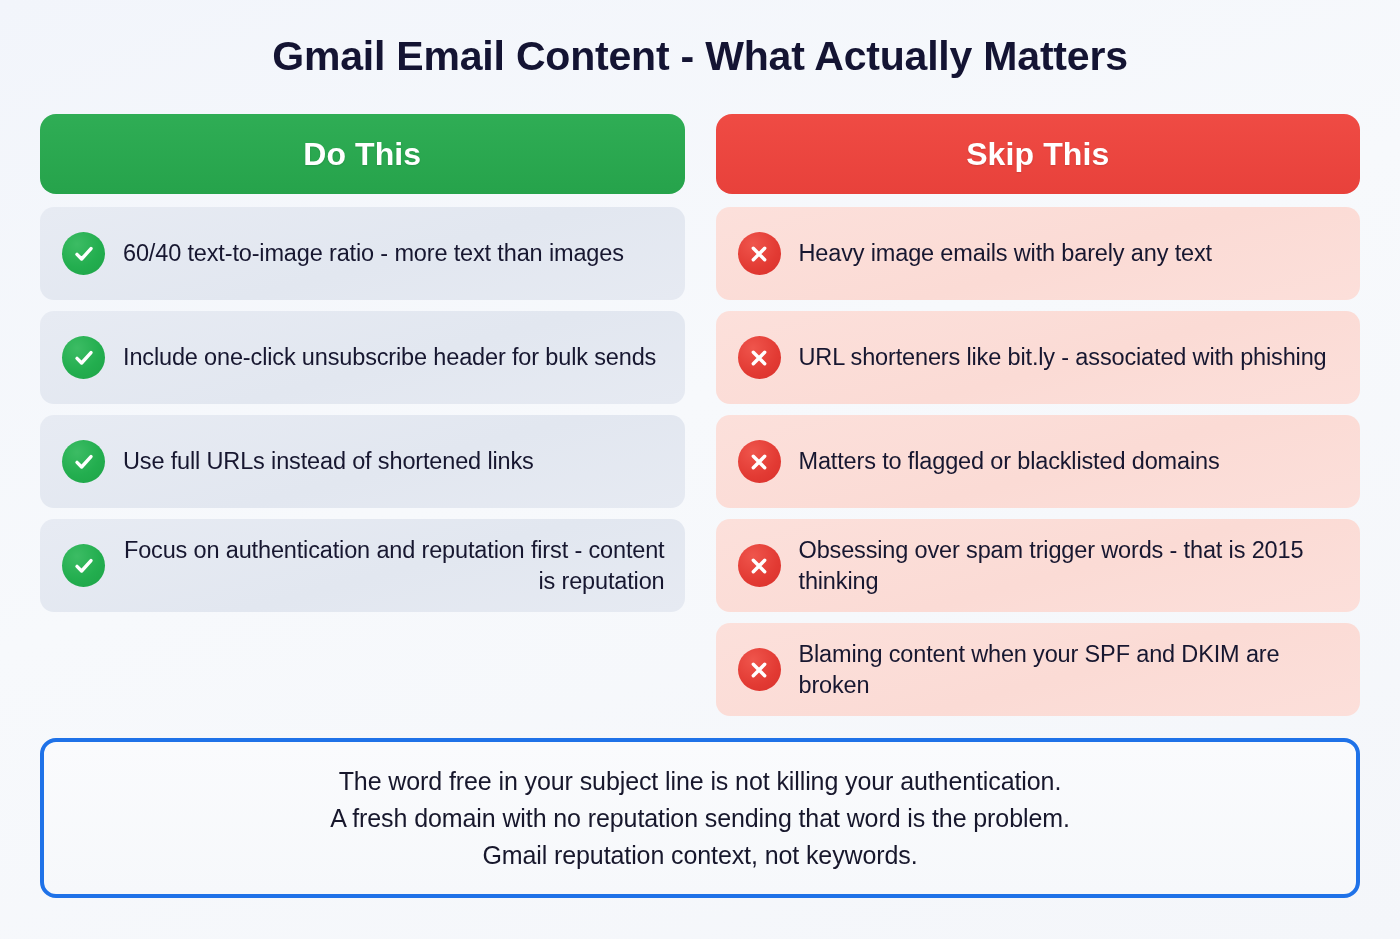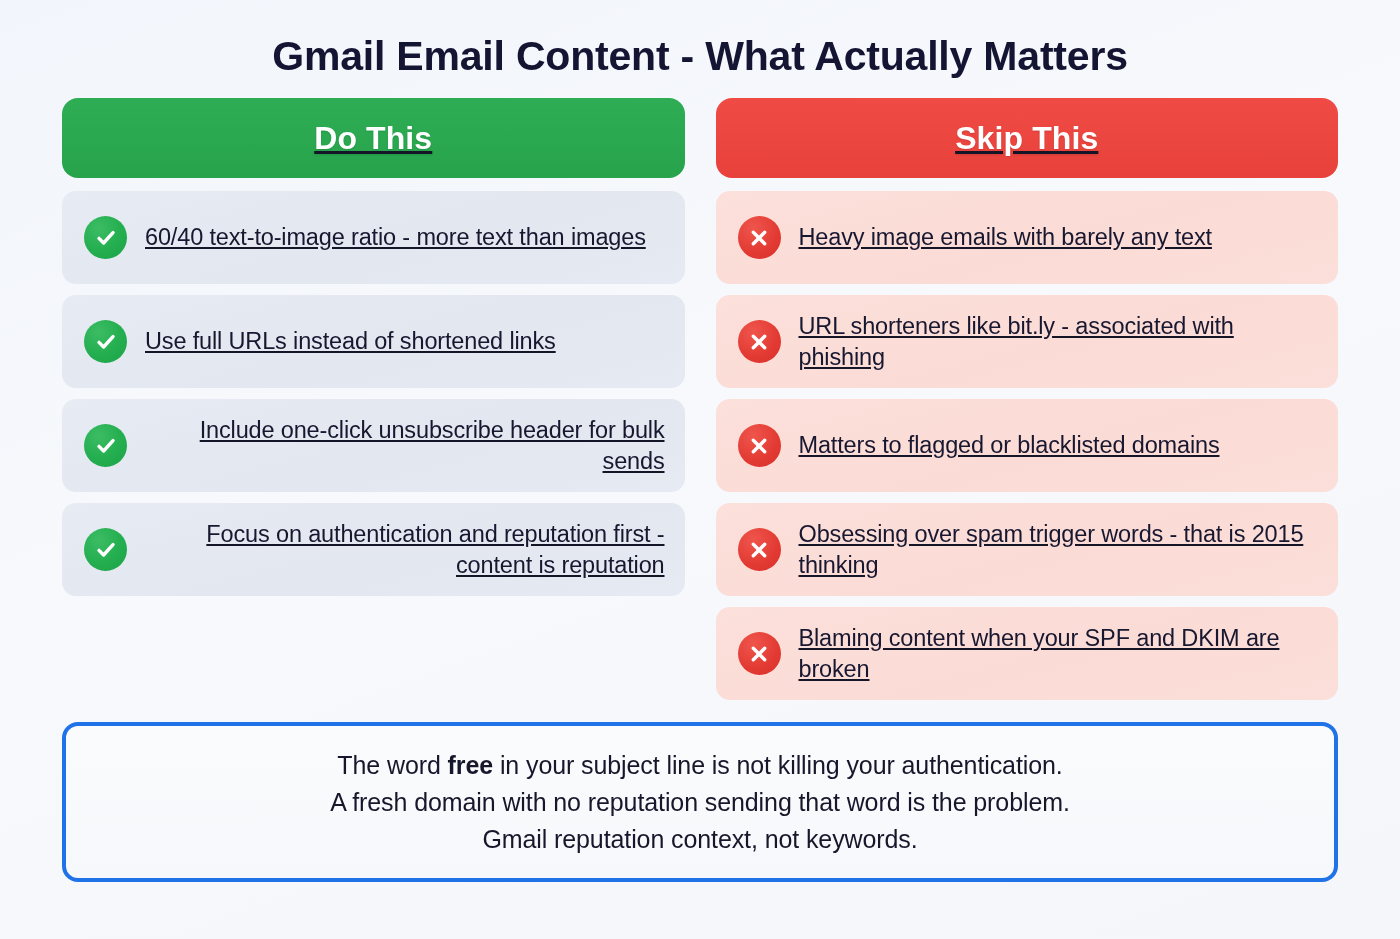--- a/index.html
+++ b/index.html
@@ -13,41 +13,40 @@
   body {
     font-family: "Liberation Sans", sans-serif;
     background: linear-gradient(160deg, #f2f5fb 0%, #f7f9fc 45%, #f4f6fa 100%);
     color: #151528;
   }
 
   .page {
     position: relative;
     width: 1400px;
     height: 939px;
-    padding: 0 62px;
+    padding: 0 40px;
   }
 
   
   .title {
     text-align: center;
     font-size: 41px;
     font-weight: 700;
     letter-spacing: -0.2px;
     color: #141433;
     padding-top: 32px;
     padding-bottom: 10px;
     line-height: 1.18;
   }
 
   
   .columns {
     display: flex;
     gap: 31px;
-    margin-top: 8px;
-    text-decoration: underline;
+    margin-top: 24px;
   }
 
   .column {
     flex: 1 1 0;
     min-width: 0;
     display: flex;
     flex-direction: column;
   }
 
   .col-header {
@@ -139,21 +138,21 @@
   }
 
   .callout-text {
     font-size: 25px;
     line-height: 1.47;
     color: #17172c;
     letter-spacing: -0.1px;
     padding: 0 24px;
   }
 
-  .callout-text b { font-weight: 700; margin-top: 16px; }
+  .callout-text b { font-weight: 400; margin-top: 16px; }
 </style>
 </head>
 <body>
 
 <div class="page">
 
   <h1 class="title">Gmail Email Content - What Actually Matters</h1>
 
   <div class="columns">
 
@@ -170,30 +169,30 @@
           <span class="card-text">60/40 text-to-image ratio - more text than images</span>
         </div>
 
 
         <div class="card good">
           <span class="icon check">
             <svg width="26" height="26" viewBox="0 0 26 26">
                 <path d="M6 13.4 L10.6 18 L20 7.6" fill="none" stroke="#ffffff" stroke-width="3.4" stroke-linecap="round" stroke-linejoin="round"></path>
               </svg>
           </span>
+          <span class="card-text">Include one-click unsubscribe header for bulk sends</span>
+        </div>
+
+        <div class="card good">
+          <span class="icon check">
+            <svg width="26" height="26" viewBox="0 0 26 26">
+                <path d="M6 13.4 L10.6 18 L20 7.6" fill="none" stroke="#ffffff" stroke-width="3.4" stroke-linecap="round" stroke-linejoin="round"></path>
+              </svg>
+          </span>
           <span class="card-text">Use full URLs instead of shortened links</span>
-        </div>
-
-        <div class="card good">
-          <span class="icon check">
-            <svg width="26" height="26" viewBox="0 0 26 26">
-                <path d="M6 13.4 L10.6 18 L20 7.6" fill="none" stroke="#ffffff" stroke-width="3.4" stroke-linecap="round" stroke-linejoin="round"></path>
-              </svg>
-          </span>
-          <span class="card-text">Include one-click unsubscribe header for bulk sends</span>
         </div>
 
         <div class="card good">
           <span class="icon check">
             <svg width="26" height="26" viewBox="0 0 26 26">
                 <path d="M6 13.4 L10.6 18 L20 7.6" fill="none" stroke="#ffffff" stroke-width="3.4" stroke-linecap="round" stroke-linejoin="round"></path>
               </svg>
           </span>
           <span class="card-text">Focus on authentication and reputation first - content is reputation</span>
         </div>

